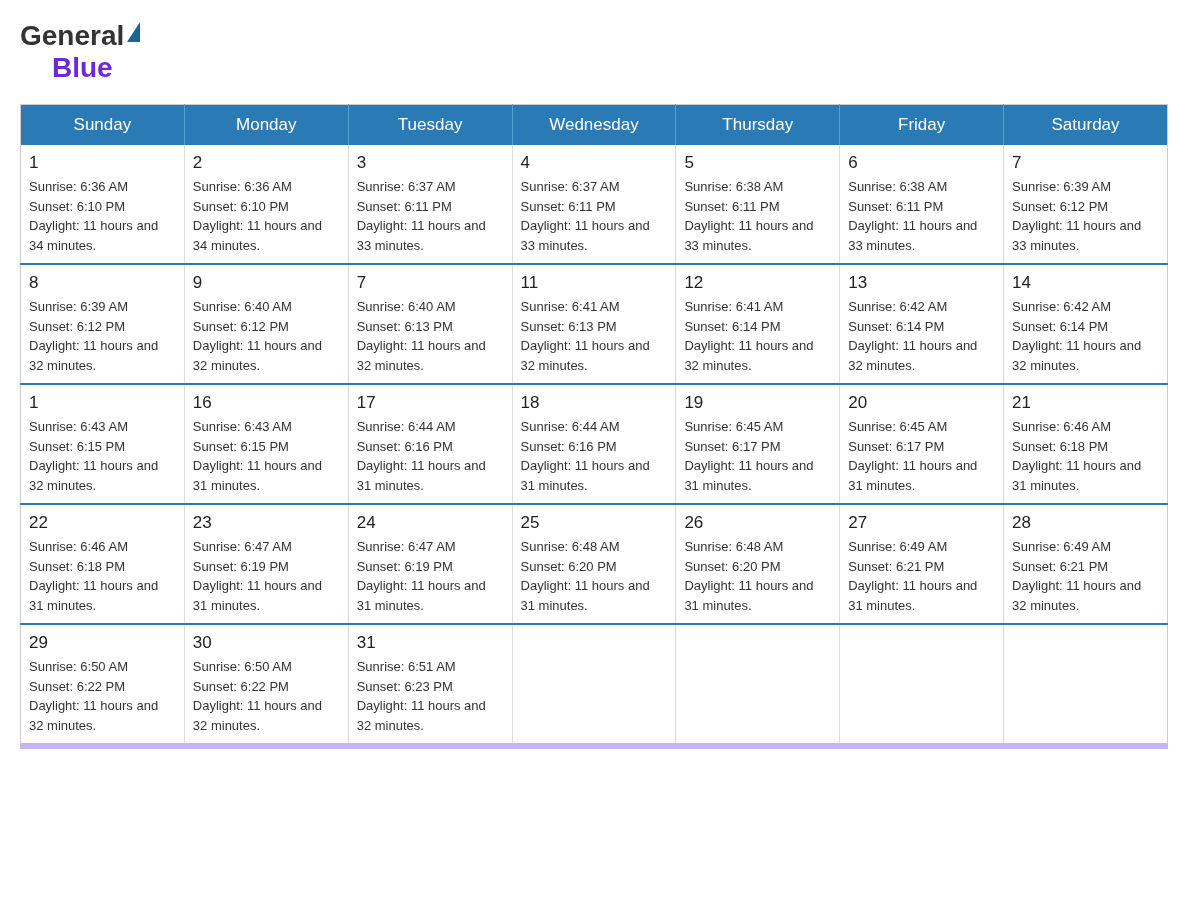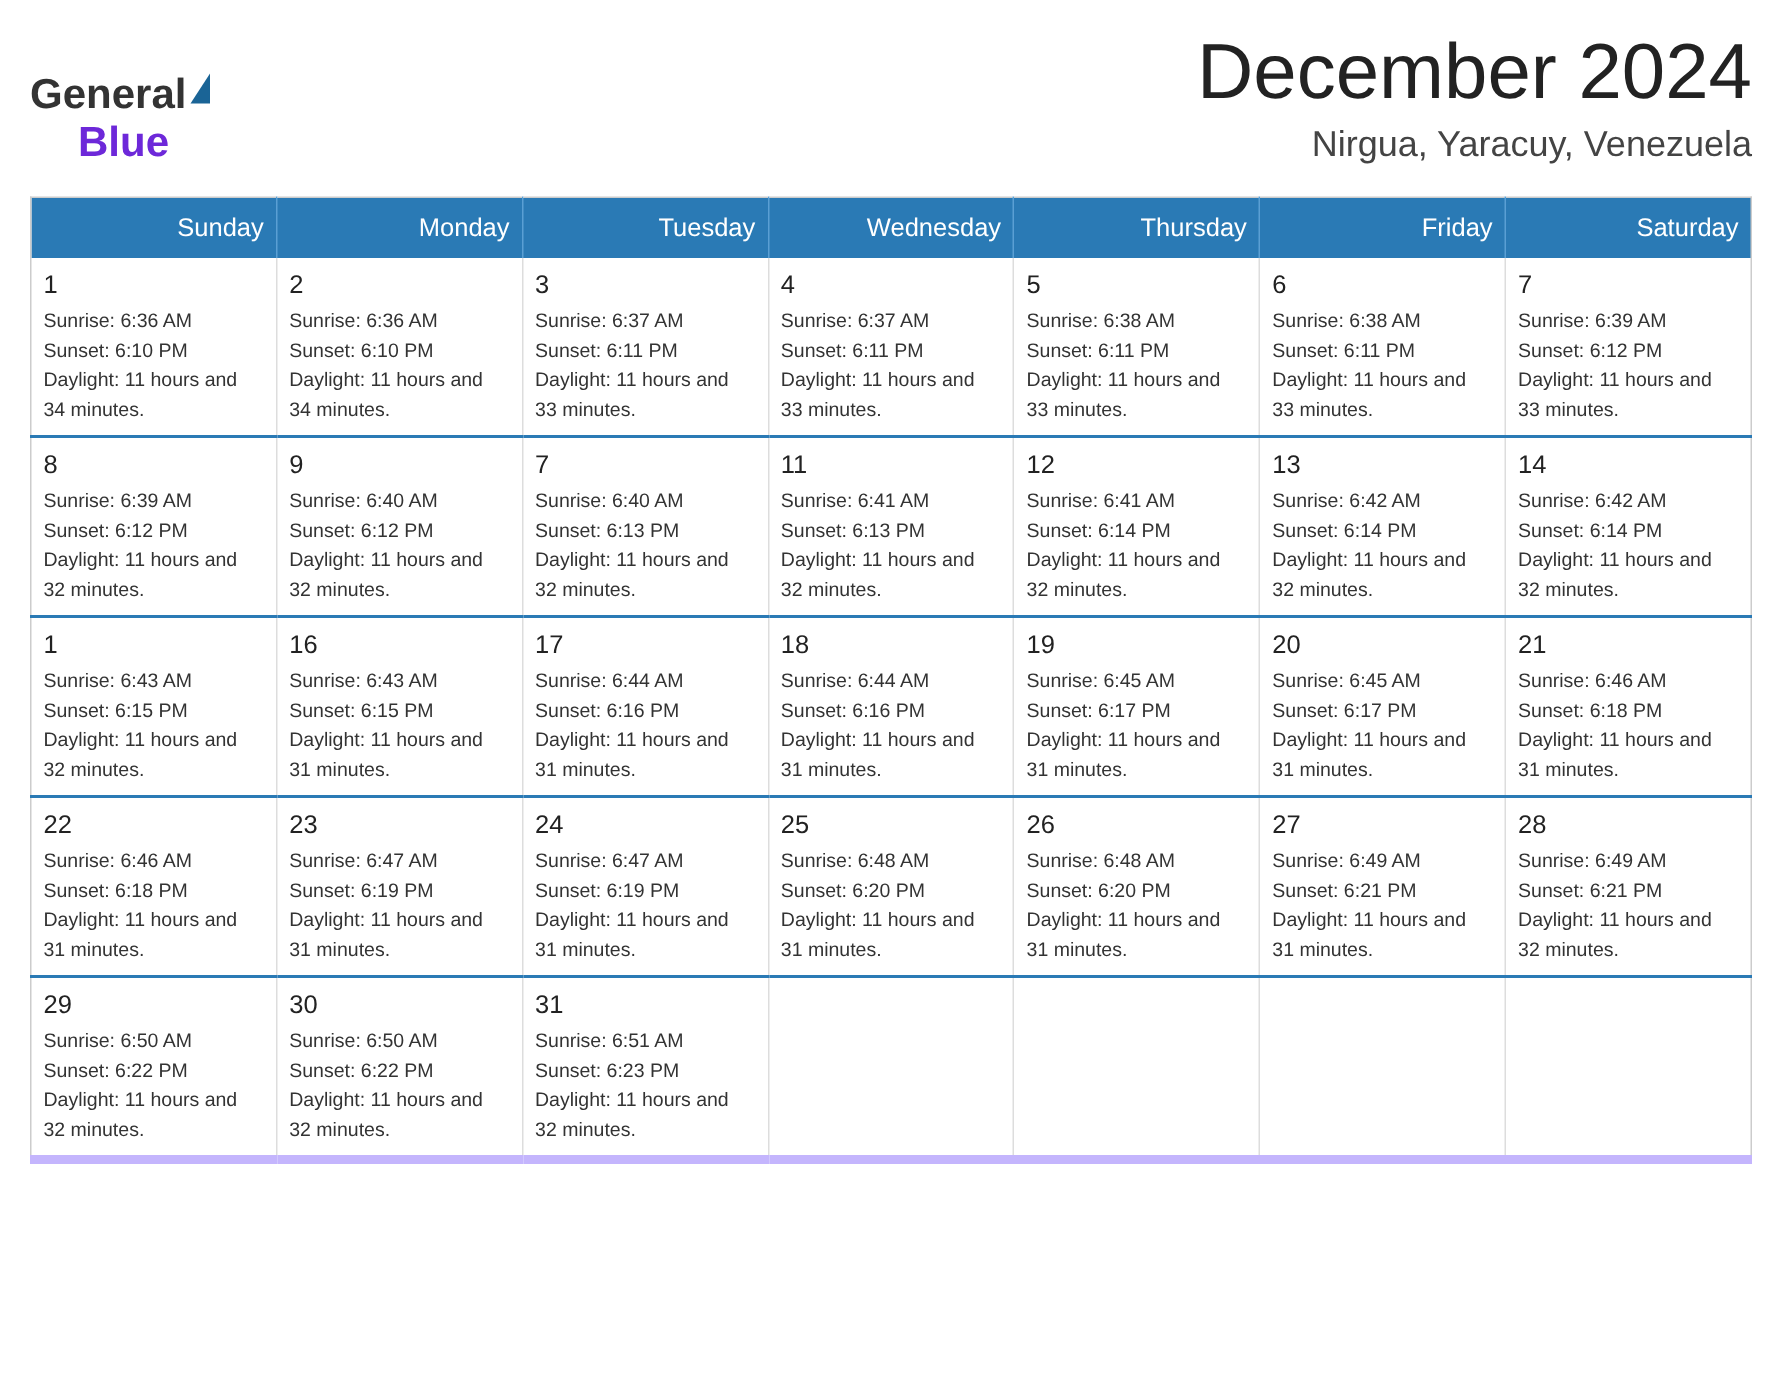--- a/index.html
+++ b/index.html
@@ -37,21 +37,21 @@
     }
     .calendar {
       width: 100%;
       border-collapse: collapse;
       border: 1px solid #ccc;
     }
     .calendar th {
       background-color: #2a7ab5;
       color: #fff;
       padding: 10px 8px;
-      text-align: right;
+      text-align: center;
       font-size: 17px;
       font-weight: normal;
       border-right: 1px solid #5a9fd4;
     }
     .calendar th:last-child {
       border-right: none;
     }
     .calendar td {
       vertical-align: top;
       padding: 8px;
@@ -104,24 +104,20 @@
 <div class="header">
   <div class="logo-wrapper">
     <div class="logo-line1">
       <span class="logo-text-general">General</span>
       <span style="display:inline-block; width:0; height:0; border-left:13px solid transparent; border-right:0px solid transparent; border-bottom:20px solid #1a6496; margin-left:3px; vertical-align:middle; position:relative; top:-4px;"></span>
     </div>
     <div class="logo-line2">
       <span style="font-size:28px; font-weight:bold; color:#6d28d9; margin-left: 30px;">Blue</span>
     </div>
   </div>
-  <div class="title-block">
-    <div class="month-title">December 2024</div>
-    <div class="location-title">Nirgua, Yaracuy, Venezuela</div>
-  </div>
 </div>
 
 <table class="calendar">
   <thead>
     <tr>
     <th>Sunday</th>
         <th>Monday</th>
         <th>Tuesday</th>
         <th>Wednesday</th>
         <th>Thursday</th>

